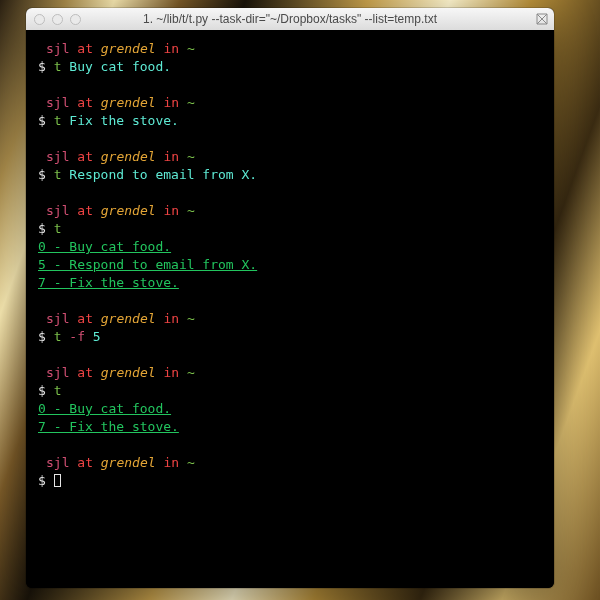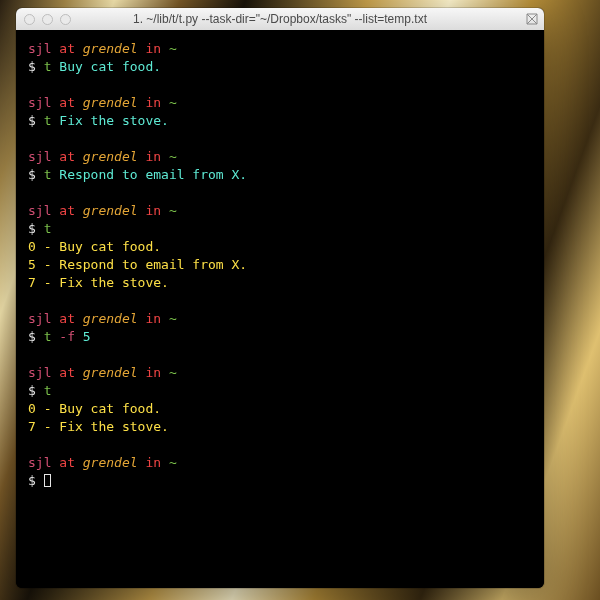--- a/index.html
+++ b/index.html
@@ -15,21 +15,21 @@
     height: 600px;
     background: linear-gradient(110deg,
       #2a2012 0%, #a78a4a 8%, #f6e7b0 14%, #7a5a28 22%,
       #1a140a 30%, #c9a24d 45%, #fff6cf 55%, #b8903a 65%,
       #3a2b12 78%, #dfc070 88%, #6a4e20 100%);
     position: relative;
     filter: blur(0.3px);
   }
   .window {
     position: absolute;
-    left: 16px;
+    left: 26px;
     top: 8px;
     width: 528px;
     height: 580px;
     background: #000;
     border-radius: 6px;
     box-shadow: 0 12px 40px rgba(0,0,0,0.4), 0 0 0 1px rgba(0,0,0,0.15);
     overflow: hidden;
   }
   .titlebar {
     height: 22px;
@@ -80,29 +80,29 @@
     top: 22px;
     bottom: 0;
     background: #000;
     padding: 10px 12px;
     font-family: "Menlo", "Consolas", monospace;
     font-size: 13px;
     line-height: 18px;
     color: #e6e6e6;
     white-space: pre;
   }
-  .user    { color: #d24f73; }
+  .user    { color: #d24f73; margin-left: 8px; }
   .at, .in { color: #ef4444; }
   .host    { color: #e3a536; font-style: italic; }
   .path    { color: #7abf4a; }
   .promptc { color: #e6e6e6; }
   .cmd     { color: #7abf4a; }
   .flag    { color: #d24f73; }
   .arg     { color: #5eead4; }
-  .out     { color: #fde047; }
+  .out     { color: #22c55e; text-decoration: underline; }
   .cursor {
     display: inline-block;
     width: 7px;
     height: 13px;
     border: 1px solid #e6e6e6;
     box-sizing: border-box;
     vertical-align: -2px;
   }
 </style>
 </head>

